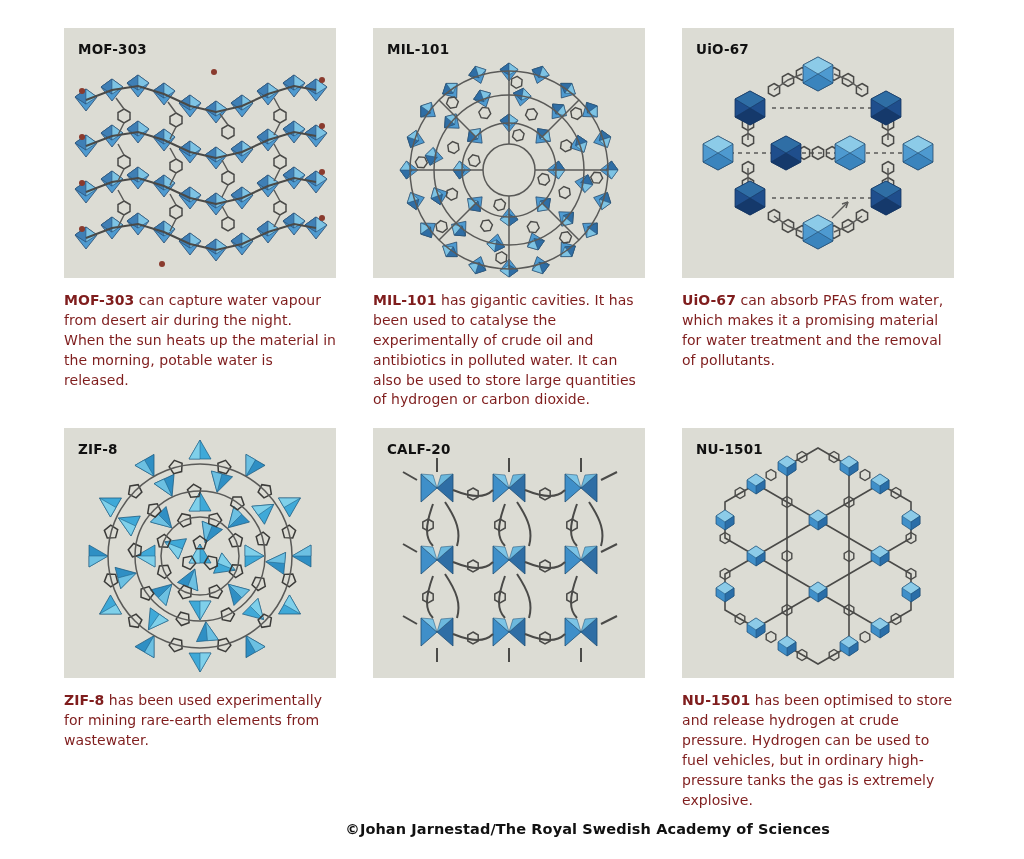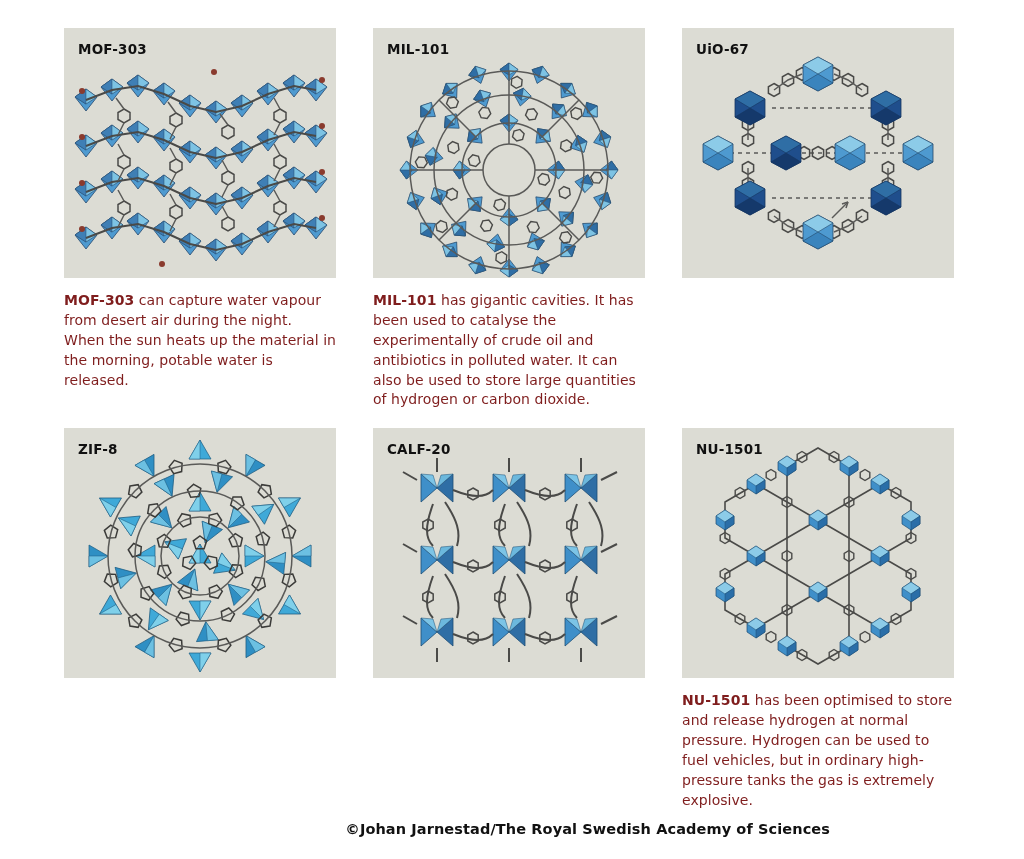--- a/index.html
+++ b/index.html
@@ -667,20 +667,23 @@
               </g>
             <g transform="translate(168,125)">
                 <use href="#clusterLight"></use>
               </g>
 
             <path class="bond-thin" d="M150,190 L166,174"></path>
             <path class="bond-thin" d="M166,174 L160,176 M166,174 L164,180"></path>
           </g>
         </svg>
       </div>
+      <div class="caption">
+        <b>UiO-67</b><span> can absorb PFAS from water, which makes it a promising material for water treatment and the removal of pollutants.</span>
+      </div>
     </div>
 
     <div class="card">
       <div class="panel">
         <div class="panel-title">ZIF-8</div>
         <svg viewBox="0 0 272 250">
           <defs>
             <g id="tetZ">
               <polygon points="0,-12 11,7 -11,7" fill="#3fa9d8" stroke="#1d5b80" stroke-width="0.7"></polygon>
               <polygon points="0,-12 0,7 -11,7" fill="#7fd0ea" stroke="#1d5b80" stroke-width="0.5"></polygon>
@@ -904,20 +907,23 @@
                   <use href="#penZ"></use>
                 </g>
             </g>
             <g class="bond-thin">
               <circle r="92" fill="none"></circle>
               <circle r="65" fill="none"></circle>
               <circle r="39" fill="none"></circle>
             </g>
           </g>
         </svg>
+      </div>
+      <div class="caption">
+        <b>ZIF-8</b><span> has been used experimentally for mining rare-earth elements from wastewater.</span>
       </div>
     </div>
 
     <div class="card">
       <div class="panel">
         <div class="panel-title">CALF-20</div>
         <svg viewBox="0 0 272 250">
           <defs>
             <g id="bowtie">
               <polygon points="-16,-14 0,0 -16,14" fill="#3f8fc9" stroke="#1d4c73" stroke-width="0.8"></polygon>
@@ -1184,20 +1190,20 @@
             <g transform="translate(-31,90)">
                 <use href="#nodeN"></use>
               </g>
             <g transform="translate(31,90)">
                 <use href="#nodeN"></use>
               </g>
           </g>
         </svg>
       </div>
       <div class="caption">
-        <b>NU-1501</b><span> has been optimised to store and release hydrogen at normal pressure. Hydrogen can be used to fuel vehicles, but in ordinary high-pressure tanks the gas is extremely explosive.</span>
+        <b>NU-1501</b><span> has been optimised to store and release hydrogen at crude pressure. Hydrogen can be used to fuel vehicles, but in ordinary high-pressure tanks the gas is extremely explosive.</span>
       </div>
     </div>
 
   </div>
 
   <div class="credit">©Johan Jarnestad/The Royal Swedish Academy of Sciences</div>
 </div>
 
 </body></html>

